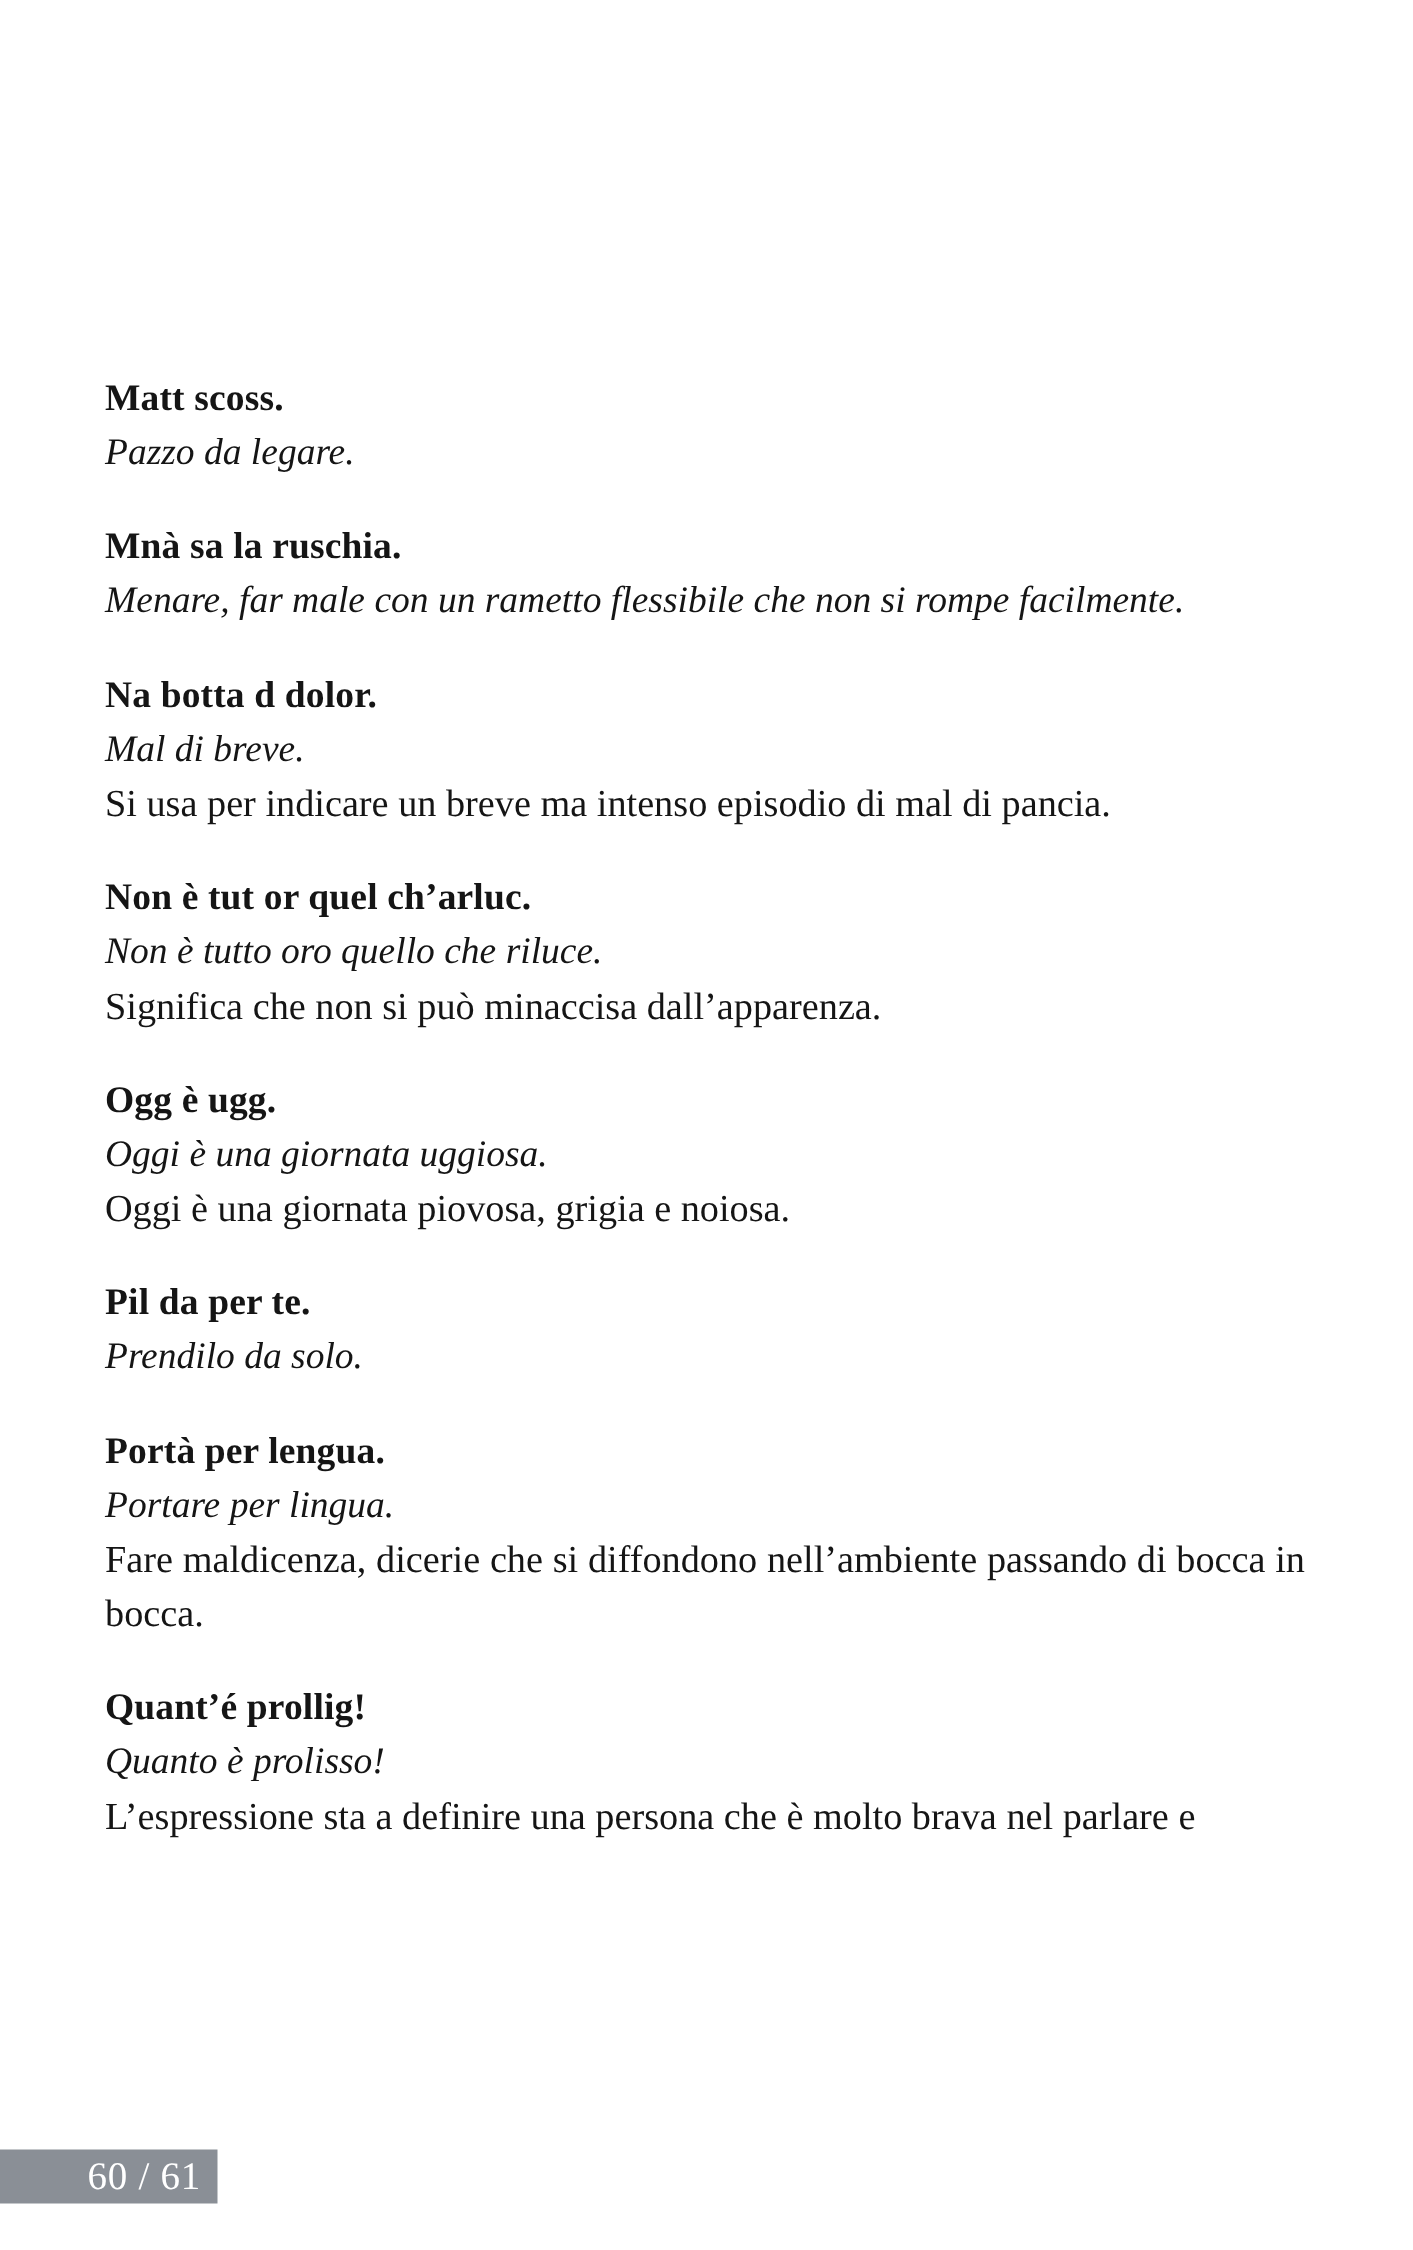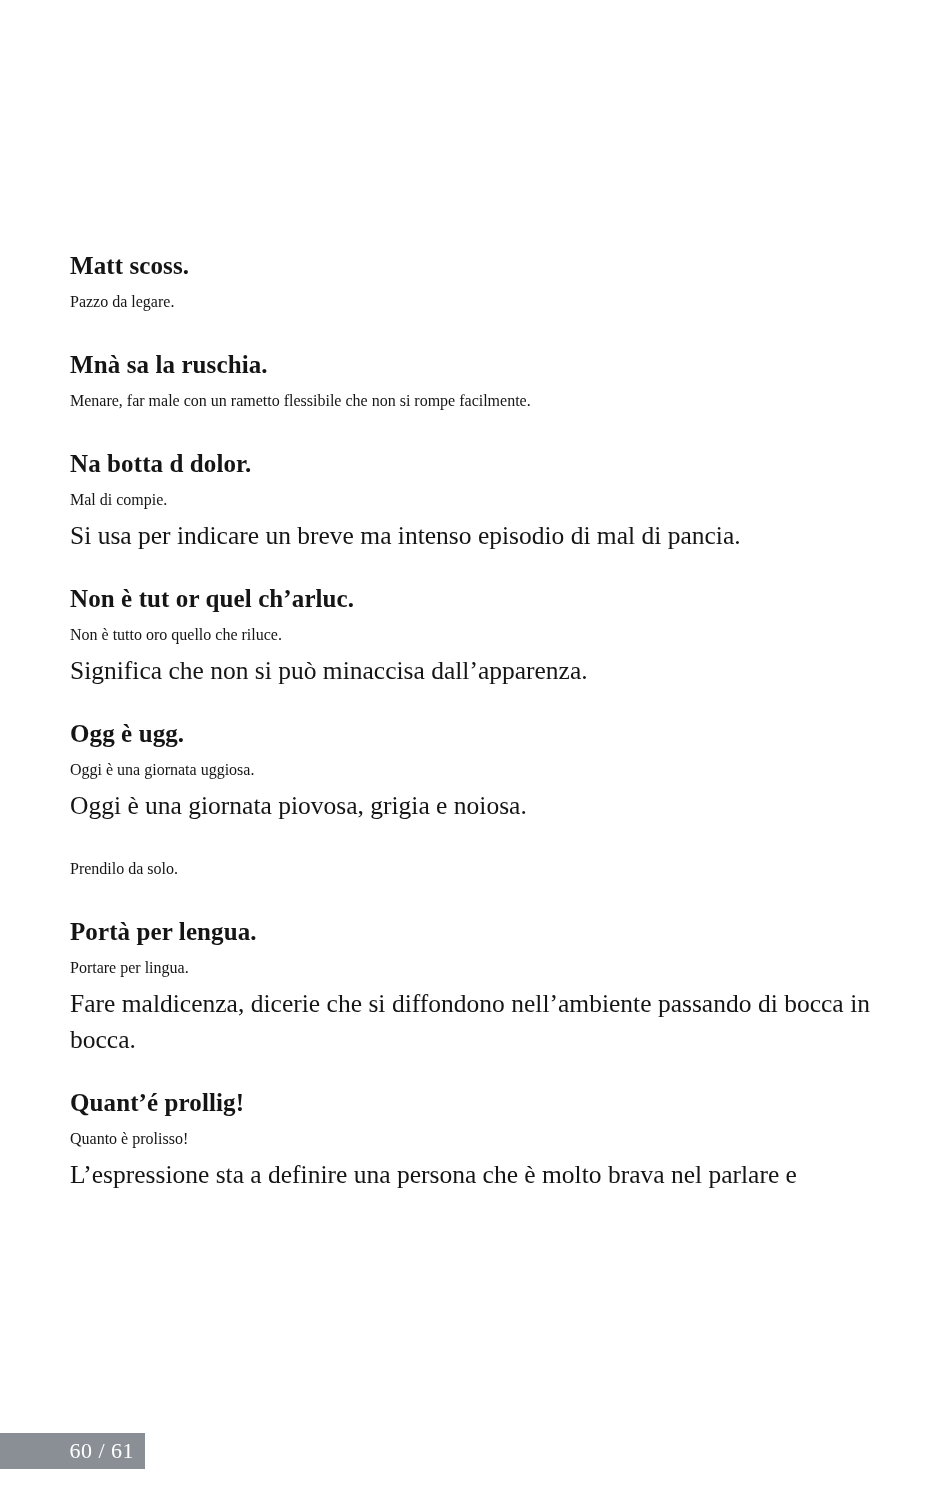--- a/index.html
+++ b/index.html
@@ -29,21 +29,22 @@
     margin-bottom: 0;
   }
   .headword {
     font-weight: bold;
     font-size: 25px;
     line-height: 36px;
     letter-spacing: 0.1px;
     margin: 0;
   }
   .gloss {
-    font-size: 16px;
+    font-style: italic;
+    font-size: 25px;
     line-height: 36px;
     margin: 0;
   }
   .explain {
     font-size: 25.5px;
     line-height: 36px;
     margin: 0;
     text-align: justify;
     text-justify: inter-word;
     hyphens: none;
@@ -61,21 +62,21 @@
     width: 145px;
     height: 36px;
     background: #8a8f96;
   }
   .footer-band .folio {
     position: absolute;
     right: 11px;
     top: 50%;
     transform: translateY(-50%);
     color: #ffffff;
-    font-size: 22px;
+    font-size: 26px;
     line-height: 1;
     letter-spacing: 0.5px;
     white-space: nowrap;
   }
 </style>
 </head>
 <body>
 
 <div class="page">
 
@@ -86,38 +87,39 @@
       <p class="gloss">Pazzo da legare.</p>
     </div>
 
     <div class="entry">
       <p class="headword">Mnà sa la ruschia.</p>
       <p class="gloss">Menare, far male con un rametto flessibile che non si rompe facilmente.</p>
     </div>
 
     <div class="entry">
       <p class="headword">Na botta d dolor.</p>
-      <p class="gloss">Mal di compie.</p>
+      <p class="gloss">Mal di breve.</p>
       <p class="explain no-justify">Si usa per indicare un breve ma intenso episodio di mal di pancia.</p>
     </div>
 
     <div class="entry">
       <p class="headword">Non è tut or quel ch’arluc.</p>
       <p class="gloss">Non è tutto oro quello che riluce.</p>
       <p class="explain no-justify">Significa che non si può minaccisa dall’apparenza.</p>
     </div>
 
     <div class="entry">
       <p class="headword">Ogg è ugg.</p>
       <p class="gloss">Oggi è una giornata uggiosa.</p>
       <p class="explain no-justify">Oggi è una giornata piovosa, grigia e noiosa.</p>
     </div>
 
 
     <div class="entry">
+      <p class="headword">Pil da per te.</p>
       <p class="gloss">Prendilo da solo.</p>
     </div>
 
     <div class="entry">
       <p class="headword">Portà per lengua.</p>
       <p class="gloss">Portare per lingua.</p>
       <p class="explain">Fare maldicenza, dicerie che si diffondono nell’ambiente passando di bocca in bocca.</p>
     </div>
 
     <div class="entry">

